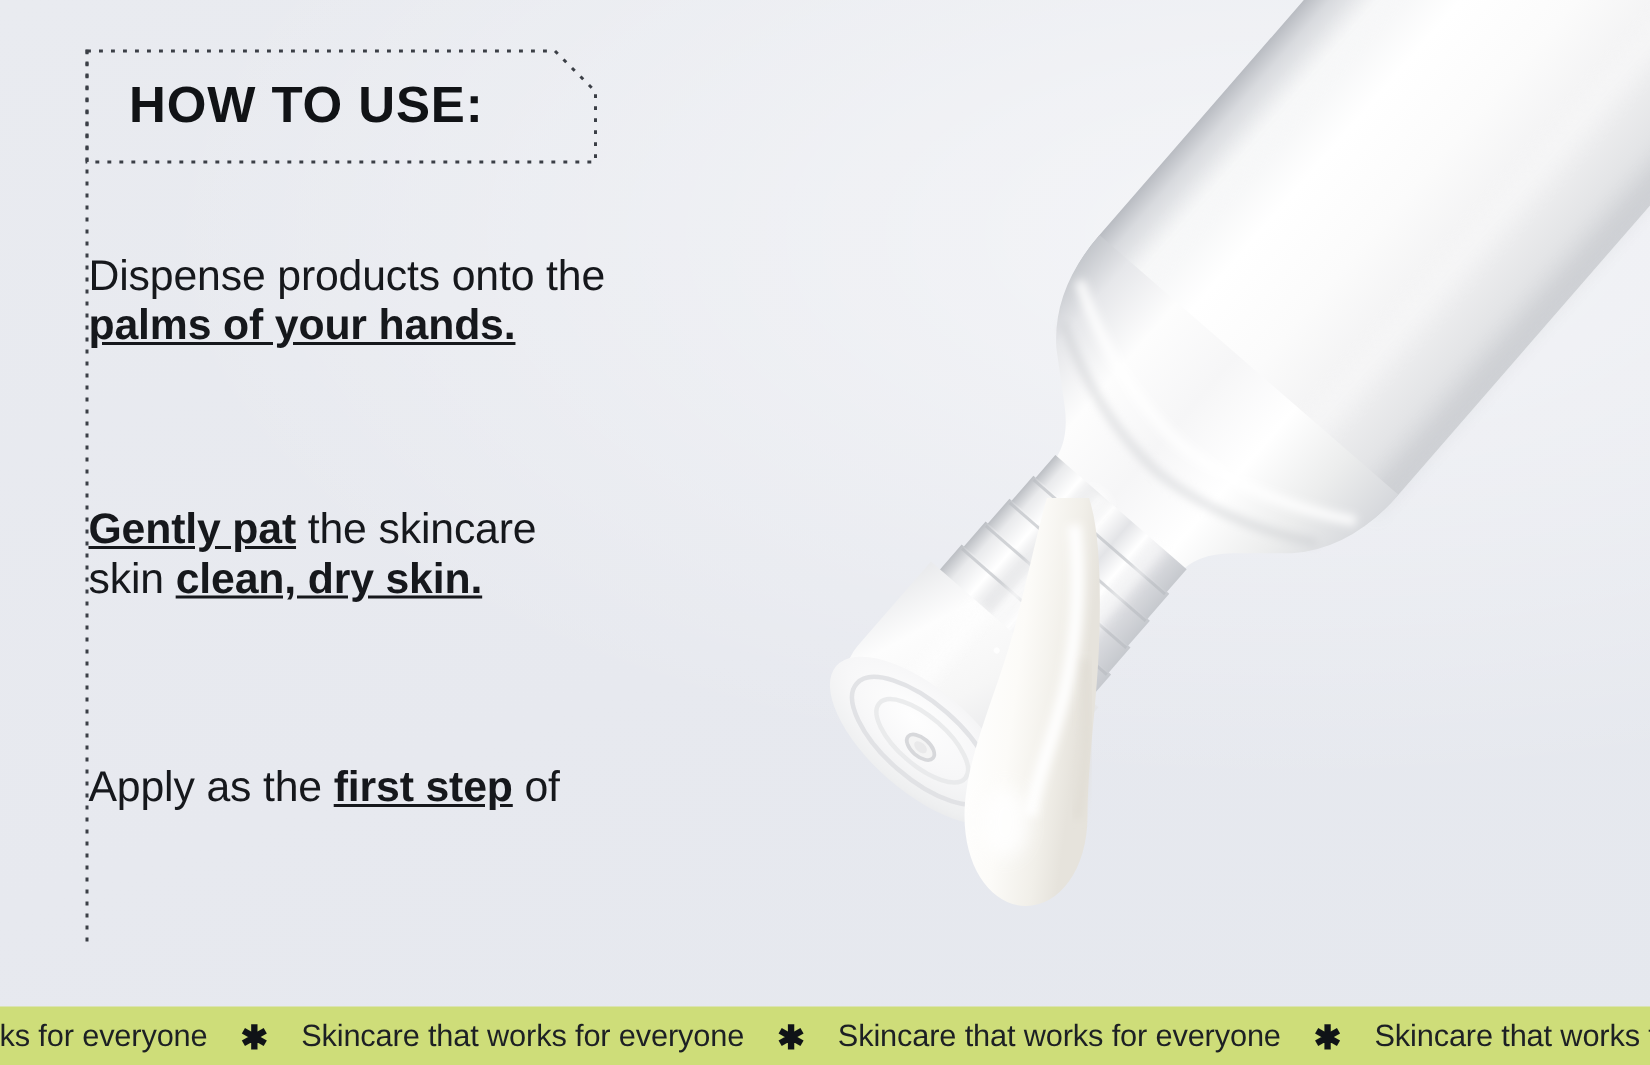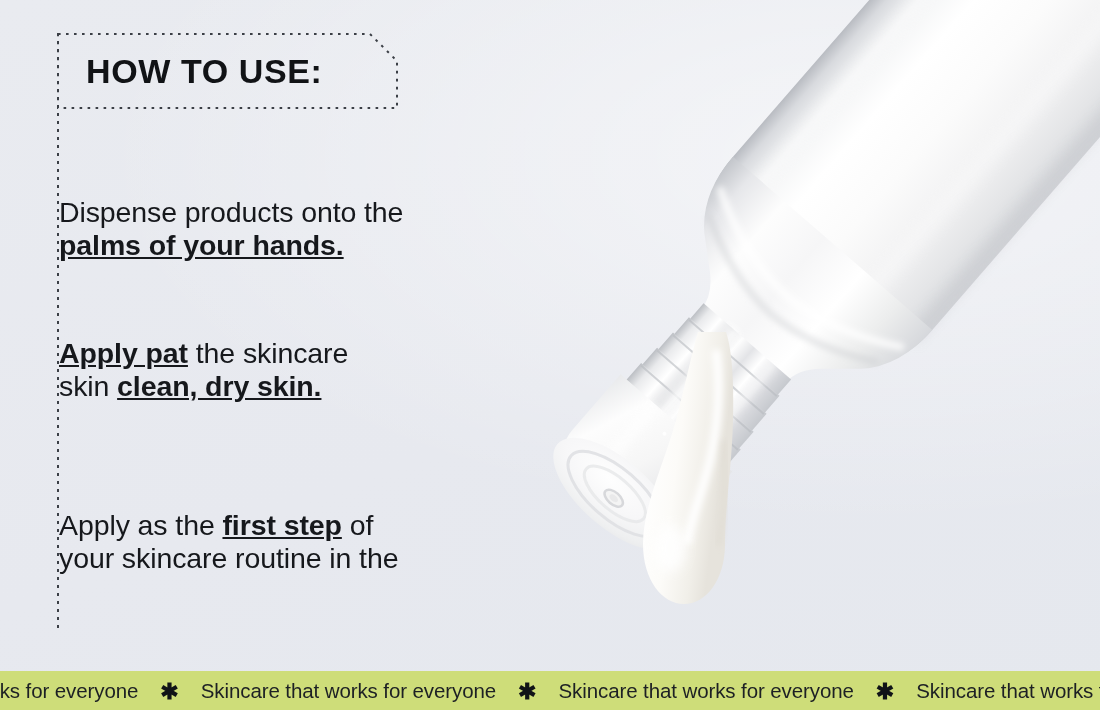--- a/index.html
+++ b/index.html
@@ -85,21 +85,21 @@
     width: 450px;
     font-size: 28.5px;
     line-height: 33px;
     color: #16181c;
     letter-spacing: -0.1px;
     font-family: "Liberation Sans", sans-serif;
   }
   .step .lt { font-weight: 400; }
   .step .bd { font-weight: 700; text-decoration: underline; }
 
-  .step.s1 { top: 0px; margin-top: 28px; }
+  .step.s1 { top: 0px; }
   .step.s2 { top: 169px; }
   .step.s3 { top: 341px; }
 
   
   .product {
     position: absolute;
     left: 520px;
     top: -120px;
     width: 640px;
     height: 820px;
@@ -302,27 +302,27 @@
   </div>
 
   <div class="steps">
 
     <div class="step s1">
       <span class="lt">Dispense products onto the</span><br>
       <span class="bd">palms of your hands.</span>
     </div>
 
     <div class="step s2">
-      <span class="bd">Apply pat</span><span class="lt"> the skincare</span><br>
+      <span class="bd">Gently pat</span><span class="lt"> the skincare</span><br>
       <span class="lt">skin </span><span class="bd">clean, dry skin.</span>
     </div>
 
     <div class="step s3">
       <span class="lt">Apply as the </span><span class="bd">first step</span><span class="lt"> of</span><br>
-      <span class="lt">your skincare routine in the</span><br>
+      <br>
     </div>
 
   </div>
 
   <div class="marquee">
     <div class="marquee-track" id="marquee-track">
         <span class="mq-item">Skincare that works for everyone</span>
         <span class="mq-star">✱</span>
         <span class="mq-item">Skincare that works for everyone</span>
         <span class="mq-star">✱</span>

